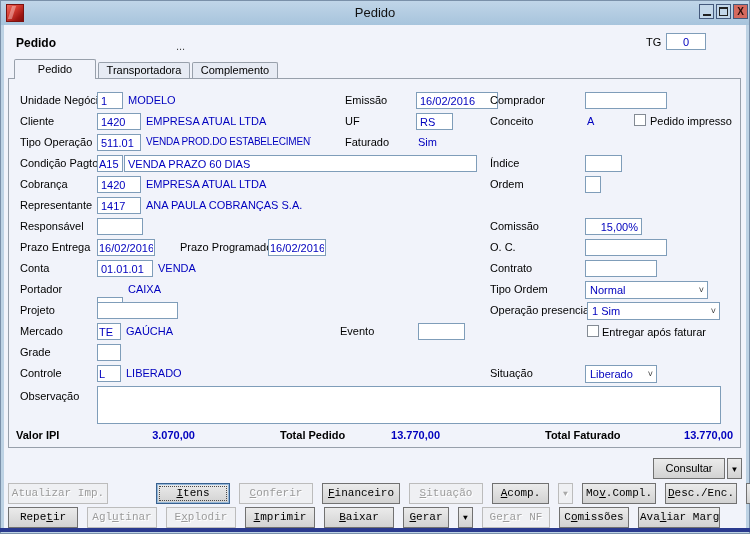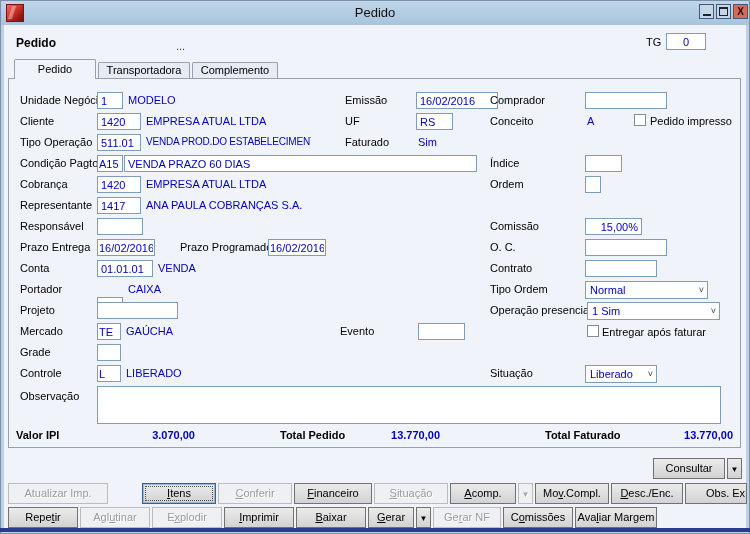--- a/index.html
+++ b/index.html
@@ -45,21 +45,21 @@
        border-top-left-radius:2px;border-top-right-radius:2px;}
   .tab.active{background:#f1f3fa;z-index:3;}
   .desc-clip{width:165px;overflow:hidden;font-size:10px;letter-spacing:-0.2px;}
   .tval{position:absolute;font-weight:bold;color:#0000be;text-align:right;}
   .btn{border:1px solid #717171;background:linear-gradient(#ebebeb,#d2d2d2);text-align:center;
        height:21px;line-height:19px;box-sizing:border-box;padding:0 1px;white-space:nowrap;
        overflow:hidden;font-size:11px;color:#000;flex:0 0 auto;}
   .btn.disabled{border-color:#bcbcbc;background:#eff0f3;color:#9b9b9b;text-shadow:1px 1px 0 #fff;}
   .btn.focused{border-color:#39618f;box-shadow:inset 0 0 0 1px #96b8d9;
        outline:1px dotted #4a4a4a;outline-offset:-4px;}
-  .btnrow{position:absolute;left:8px;width:733px;display:flex;gap:2px;z-index:4;}
+  .btnrow{position:absolute;left:8px;width:733px;display:flex;gap:9px;z-index:4;font-family:Liberation Mono, monospace;}
   .arrow{width:15px;}
   .arrow .glyph{font-size:8px;line-height:19px;}
   .arrow.disabled .glyph{color:#a8a8a8;}
   .spacer{flex:0 0 30px;visibility:hidden;}
   u{text-decoration:underline;}
 </style>
 </head>
 <body>
 
 <div class="window">
@@ -193,21 +193,21 @@
     <div class="btn arrow" style="position:absolute;left:727px;top:458px;"><span class="glyph">▼</span></div>
   </div>
 
   <div class="btnrow" style="top:483px;">
     <div class="btn disabled" style="width:100px;">Atualizar Imp.</div>
     <div class="spacer"></div>
     <div class="btn focused" style="width:74px;"><u>I</u>tens</div>
     <div class="btn disabled" style="width:74px;"><u>C</u>onferir</div>
     <div class="btn" style="width:78px;"><u>F</u>inanceiro</div>
     <div class="btn disabled" style="width:74px;"><u>S</u>ituação</div>
-    <div class="btn" style="width:66px;"><u>A</u>comp.</div>
+    <div class="btn" style="width:57px;"><u>A</u>comp.</div>
     <div class="btn arrow disabled"><span class="glyph">▼</span></div>
     <div class="btn" style="width:74px;">Mo<u>v</u>.Compl.</div>
     <div class="btn" style="width:72px;"><u>D</u>esc./Enc.</div>
     <div class="btn" style="width:62px;padding-left:20px;">Obs. Ex<u>p</u>.</div>
   </div>
 
   <div class="btnrow" style="top:507px;">
     <div class="btn" style="width:70px;">Repe<u>t</u>ir</div>
     <div class="btn disabled" style="width:70px;">Agl<u>u</u>tinar</div>
     <div class="btn disabled" style="width:70px;">E<u>x</u>plodir</div>

